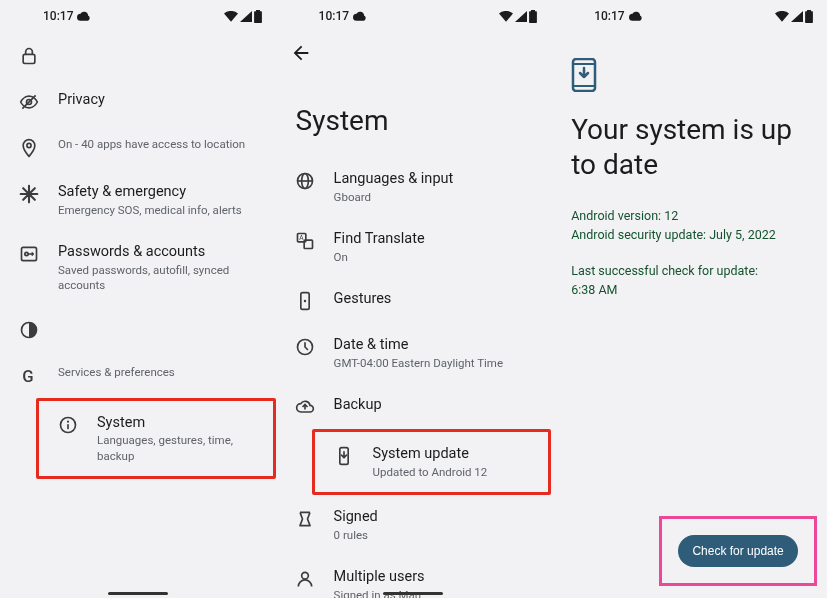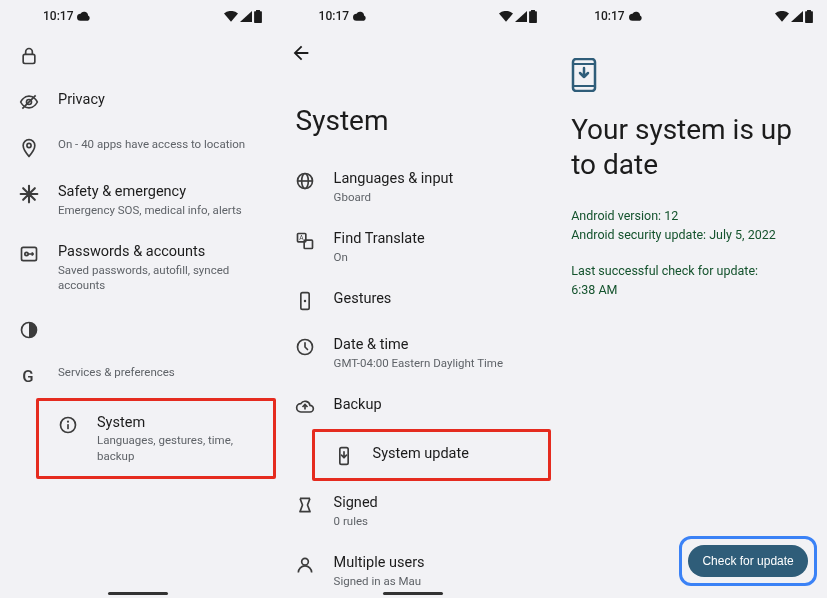--- a/index.html
+++ b/index.html
@@ -103,23 +103,23 @@
     border: none;
     border-radius: 18px;
     font-size: 12px;
     padding: 9px 14px;
     cursor: pointer;
   }
   .check-btn-wrap {
     position: absolute;
     right: 10px;
     bottom: 12px;
-    border: 3px solid #3b82f6;
-    padding: 6px;
-    border-radius: 12px;
+    border: 3px solid #ec4899;
+    padding: 16px;
+    border-radius: 0;
   }
   .navpill {
     position:absolute;
     bottom:3px;
     left:50%;
     transform:translateX(-50%);
     width:60px;
     height:3px;
     background:#333;
     border-radius:3px;
@@ -329,20 +329,21 @@
       </div>
       <div class="item highlight-box">
         <div class="icon-wrap">
           <svg width="20" height="20" viewBox="0 0 24 24">
             <rect x="7" y="2" width="10" height="20" rx="2" fill="none" stroke="#3c3c3c" stroke-width="2"></rect>
             <path d="M12 7v7m0 0l-3-3m3 3l3-3" fill="none" stroke="#3c3c3c" stroke-width="2" stroke-linecap="round"></path>
           </svg>
         </div>
         <div class="txt">
           <div class="title">System update</div>
+          <div class="sub">Updated to Android 12</div>
         </div>
       </div>
       <div class="item">
         <div class="icon-wrap">
           <svg width="20" height="20" viewBox="0 0 24 24">
             <path d="M6 4h12M6 4l3 8-3 8h12l-3-8 3-8" fill="none" stroke="#3c3c3c" stroke-width="2" stroke-linejoin="round"></path>
           </svg>
         </div>
         <div class="txt">
           <div class="title">Signed</div>

